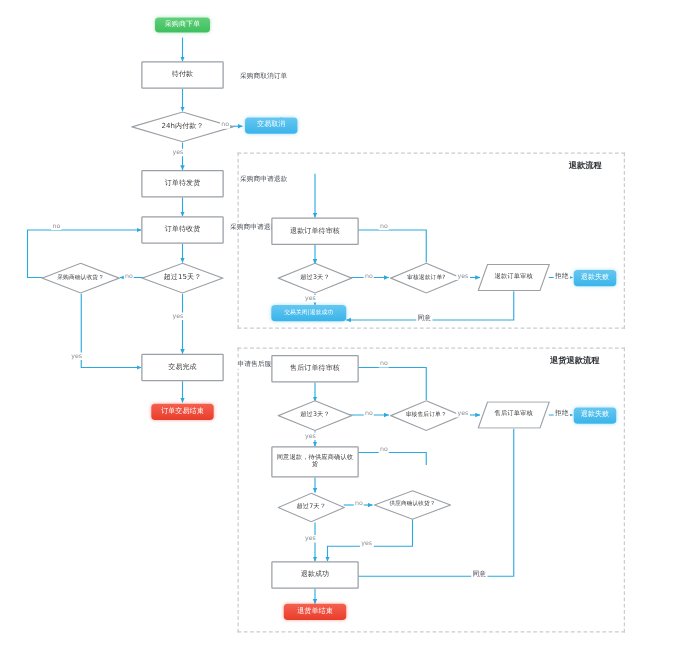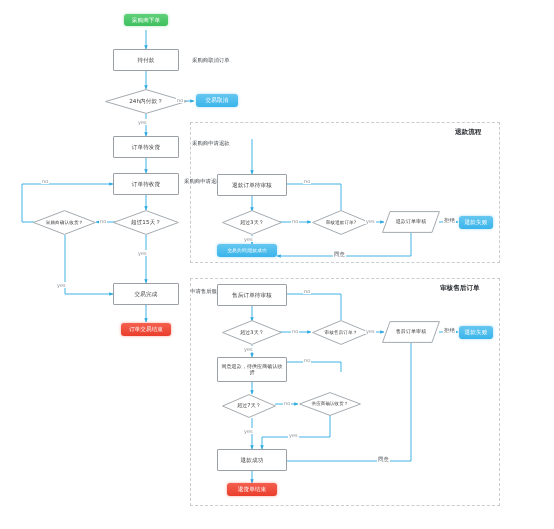--- a/index.html
+++ b/index.html
@@ -175,21 +175,21 @@
       <path d="M341,372 L341,362 L280,362"></path>
       <path d="M411,343 L411,461 L277,461"></path>
       <path d="M252,471 L252,483"></path>
     </g>
   </svg>
 
   <div class="panel" style="left:190px; top:122px; width:310px; height:141px;"></div>
   <div class="panel-title" style="left:455px; top:128px;">退款流程</div>
 
   <div class="panel" style="left:190px; top:278px; width:310px; height:228px;"></div>
-  <div class="panel-title" style="left:440px; top:284px;">审核售后订单</div>
+  <div class="panel-title" style="left:440px; top:284px;">退货退款流程</div>
 
   <div class="node pill pill-green" style="left:124px; top:14px; width:44px; height:12px;">采购商下单</div>
 
   <div class="node rect" style="left:113px; top:49px; width:66px; height:22px;">待付款</div>
 
   <div class="elabel cn" style="left:191px; top:57px;">采购商取消订单</div>
 
   <div class="node diamond" style="left:105px; top:89px; width:82px; height:25px;">
     <svg class="dshape" viewBox="0 0 82 25" preserveAspectRatio="none">
       <polygon points="41,0.6 81.4,12.5 41,24.4 0.6,12.5" fill="#ffffff" stroke="#9aa0a6" stroke-width="0.9"></polygon>

